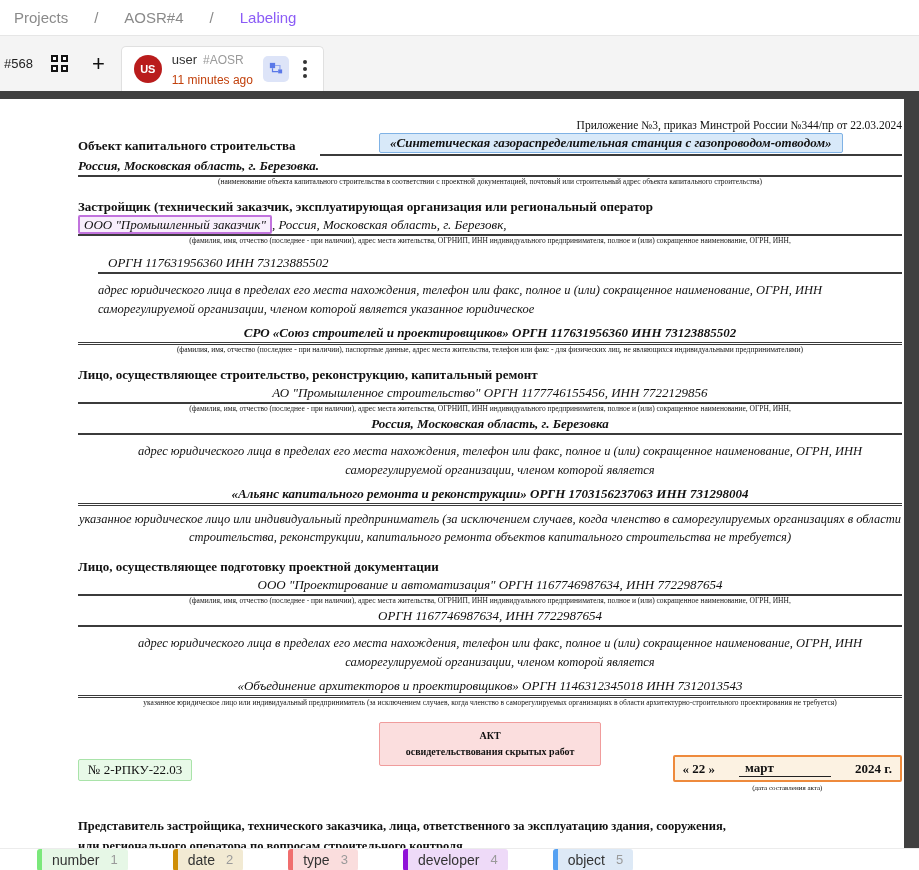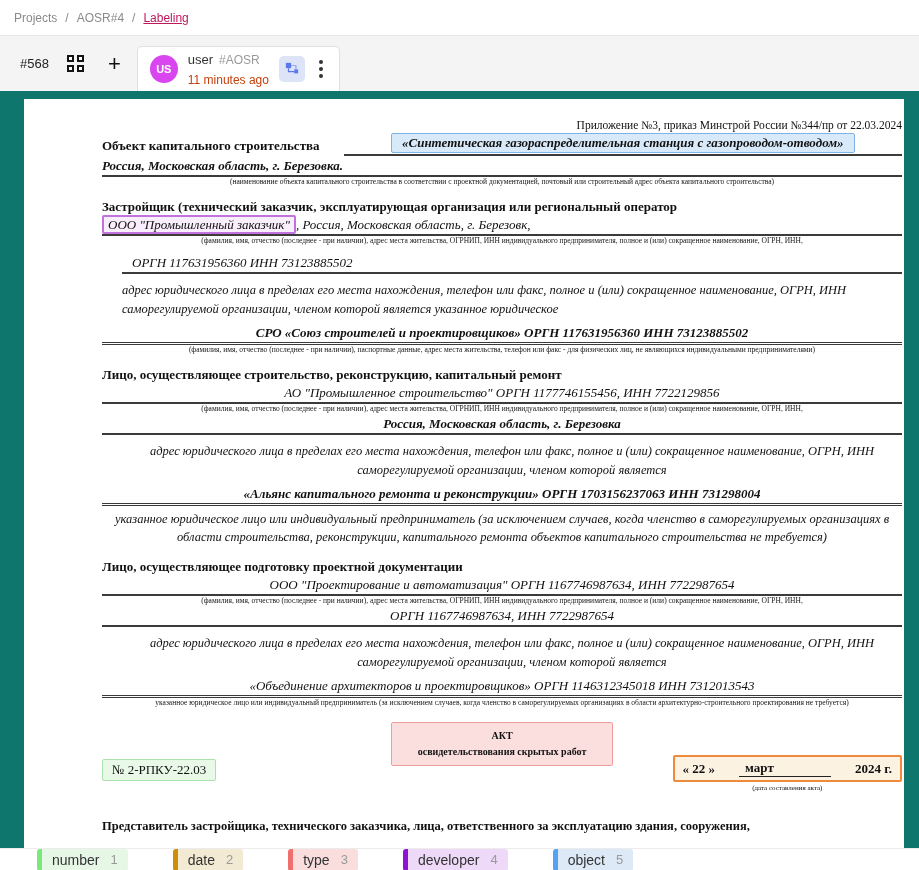--- a/index.html
+++ b/index.html
@@ -6,59 +6,59 @@
   html,body { margin:0; padding:0; }
   body {
     width: 919px; height: 870px; overflow: hidden;
     background: #fafafa;
     font-family: "Liberation Sans", sans-serif;
   }
 
   
   .breadcrumb-bar {
     height: 36px; background: #fff; border-bottom: 1px solid #e6e6e6;
-    display: flex; align-items: center; gap: 8px;
-    padding: 0 14px; font-size: 12px; color: #8a8a8a;
+    display: flex; align-items: center; gap: 26px;
+    padding: 0 14px; font-size: 15px; color: #8a8a8a;
   }
   .crumb { cursor: pointer; }
-  .crumb-current { color: #be185d; text-decoration: underline; }
+  .crumb-current { color: #8b5cf6; }
 
   
   .toolbar {
     height: 55px; background: #f4f4f4;
-    display: flex; align-items: center; padding-left: 20px;
+    display: flex; align-items: center; padding-left: 4px;
   }
   .task-id { font-size: 13px; color: #222; margin-right: 18px; }
   .grid-icon { display: grid; grid-template-columns: 7px 7px; grid-gap: 3px; margin-right: 24px; cursor: pointer; }
   .grid-icon span { width: 7px; height: 7px; border: 2px solid #141414; background: #fff; }
   .plus-btn { font-size: 22px; color: #111; margin-right: 16px; cursor: pointer; line-height: 1; font-weight: 400; }
   .task-card {
     align-self: flex-end; height: 45px;
     background: #fff; border: 1px solid #e0e0e0; border-bottom: none;
     border-radius: 5px 5px 0 0;
     display: flex; align-items: center; gap: 10px; padding: 0 12px;
   }
   .avatar {
     width: 28px; height: 28px; border-radius: 50%;
-    background: #d946ef; color: #fff; font-size: 11px; font-weight: bold;
+    background: #b91c1c; color: #fff; font-size: 11px; font-weight: bold;
     display: flex; align-items: center; justify-content: center;
   }
   .user-meta { line-height: 1.25; }
   .user-line1 { font-size: 13px; color: #333; }
   .user-tag { font-size: 12px; color: #9a9a9a; margin-left: 6px; }
   .user-line2 { font-size: 12px; color: #c2410c; }
   .vector-btn {
     width: 26px; height: 26px; border-radius: 5px; background: #dde4f8;
     display: flex; align-items: center; justify-content: center; cursor: pointer;
   }
   .dots-btn { display: flex; flex-direction: column; gap: 3px; padding: 2px 4px; cursor: pointer; }
   .dots-btn i { width: 4px; height: 4px; border-radius: 50%; background: #333; }
 
   
-  .doc-area { height: 757px; padding: 8px 15px 0 24px; background: #0f766e; }
+  .doc-area { height: 757px; padding: 8px 15px 0 0; background: #404040; }
   .page {
     height: 100%; background: #fff; overflow: hidden;
     padding: 20px 2px 10px 78px;
     font-family: "Liberation Serif", serif; color: #111; font-size: 13px;
   }
   .appendix { text-align: right; font-size: 11.5px; margin-bottom: 2px; }
   .h { font-weight: bold; font-size: 13px; }
   .it { font-style: italic; }
   .b { font-weight: bold; }
   .center { text-align: center; }
@@ -202,20 +202,21 @@
           <span>« 22 »</span>
           <span class="date-month">март</span>
           <span>2024 г.</span>
         </span>
         <div class="date-note">(дата составления акта)</div>
       </span>
     </div>
 
     <div class="rep">
       <span>Представитель застройщика, технического заказчика, лица, ответственного за эксплуатацию здания, сооружения,</span><br>
+      <span>или регионального оператора по вопросам строительного контроля</span>
     </div>
 
   </div>
 </div>
 
 <div class="labels-bar">
   <span class="chip chip-number">
     <span class="chip-bar"></span>
     <span class="chip-body">
         <span>number</span>

